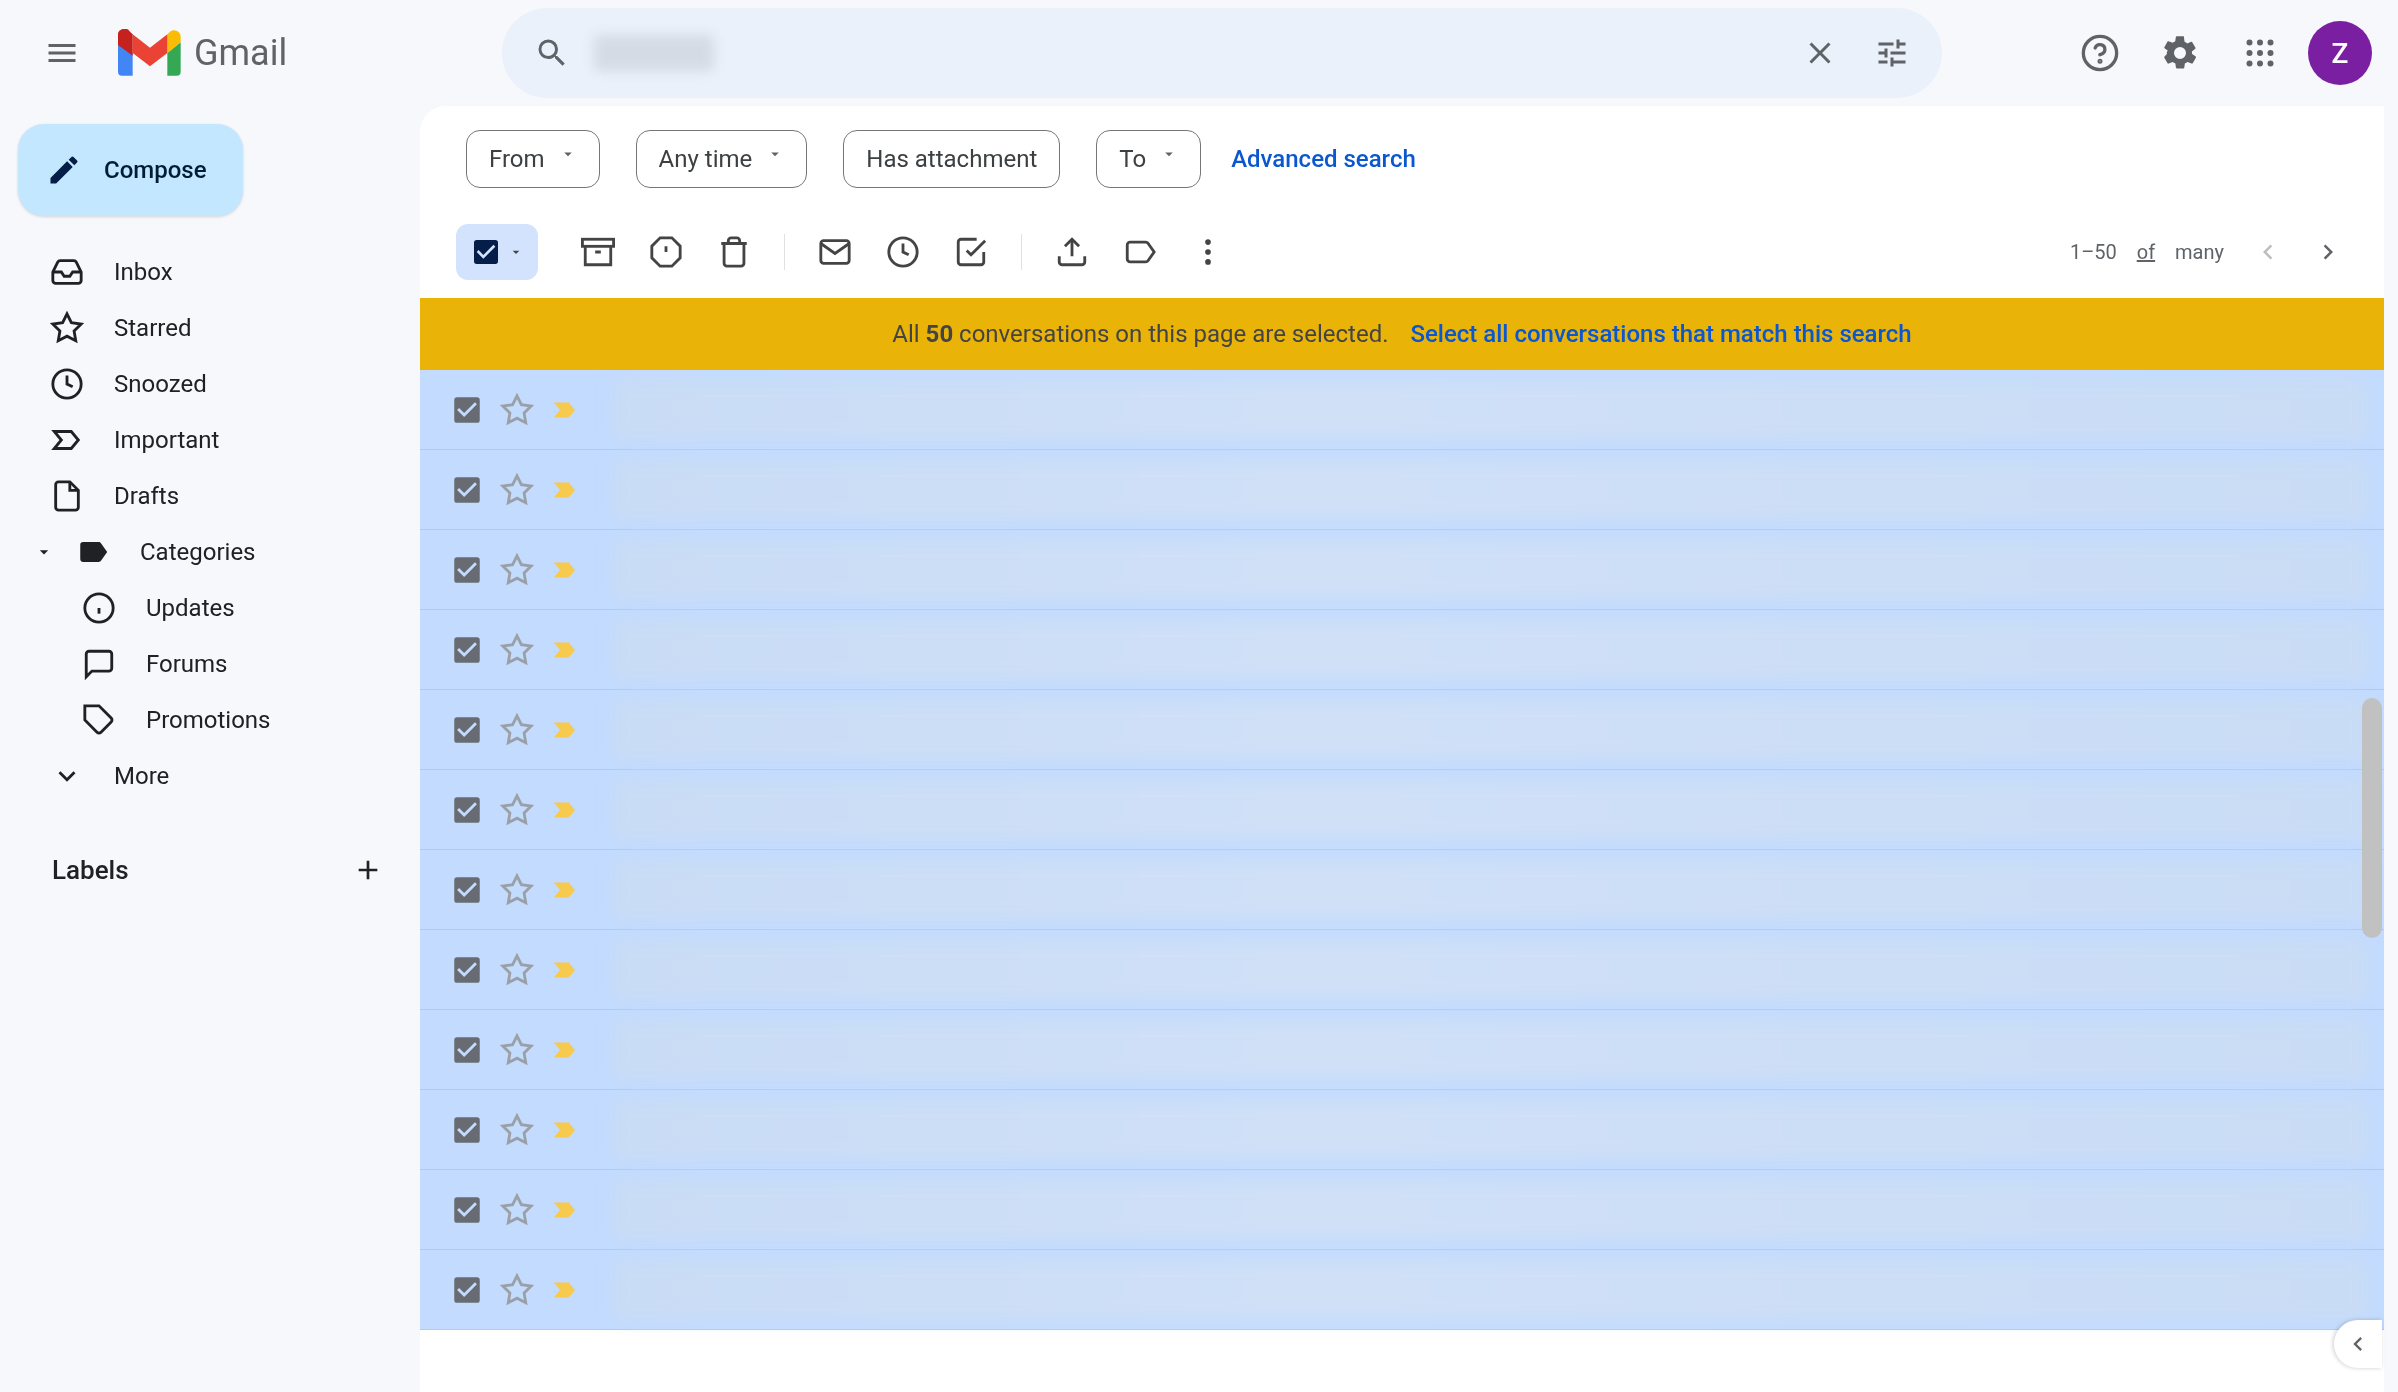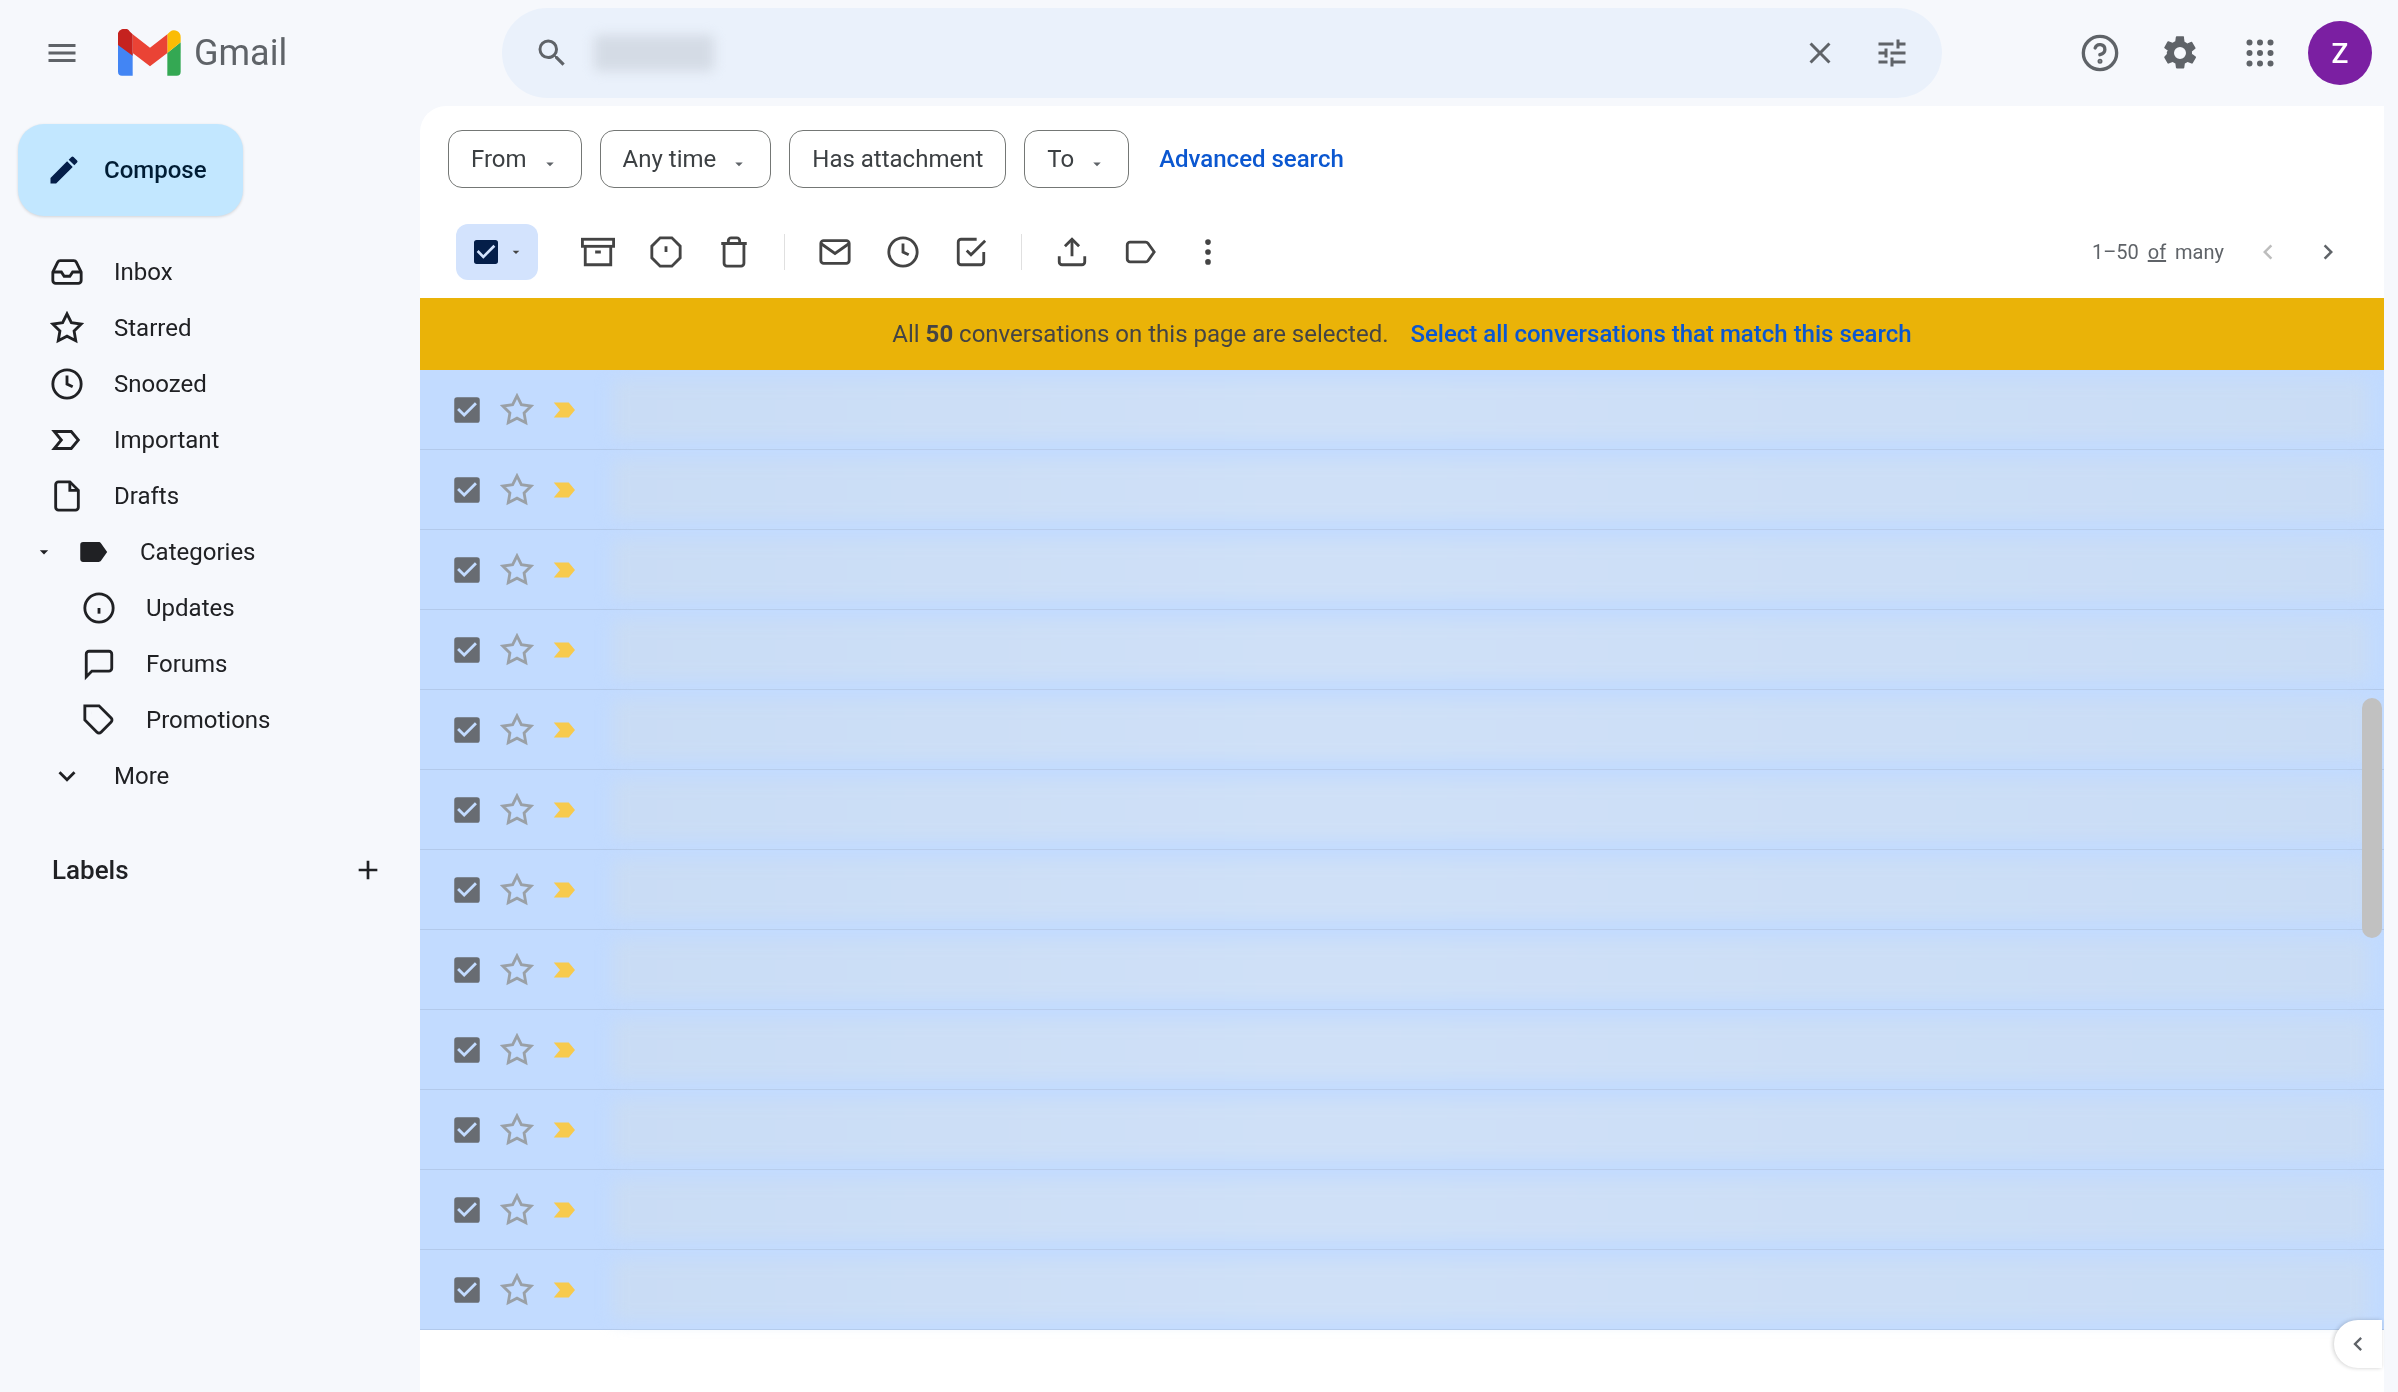--- a/index.html
+++ b/index.html
@@ -29,21 +29,21 @@
 .nav-item { display: flex; align-items: center; gap: 30px; padding: 12px 20px 12px 34px; border-radius: 0 28px 28px 0; cursor: pointer; font-size: 24px; color: #202124; height: 56px;}
 .nav-item .icon { width: 34px; height: 34px; color: #202124; flex-shrink: 0; }
 .nav-item.sub { padding-left: 66px; }
 .expand-caret { width: 20px; display: flex; align-items: center; justify-content: center; margin-left: -16px; margin-right: -8px; }
 .labels-header { display: flex; align-items: center; justify-content: space-between; padding: 20px 30px 20px 36px; font-size: 26px; font-weight: 500; color: #202124; margin-top: 24px; }
 .add-label-btn { width: 44px; height: 44px; display: flex; align-items: center; justify-content: center; border-radius: 50%; cursor: pointer; color: #202124; }
 
 
 .main { flex: 1; background: #fff; border-radius: 26px 0 0 0; margin-right: 14px; overflow: hidden; display: flex; flex-direction: column; position: relative; }
 .filter-bar { display: flex; align-items: center; gap: 18px; padding: 24px 28px; }
-.filter-chip { display: flex; align-items: flex-end; gap: 14px; border: 1px solid #747775; border-radius: 14px; padding: 14px 22px; font-size: 24px; color: #3c4043; cursor: pointer; background: #fff; }
+.filter-chip { display: flex; align-items: flex-start; gap: 14px; border: 1px solid #747775; border-radius: 14px; padding: 14px 22px; font-size: 24px; color: #3c4043; cursor: pointer; background: #fff; margin-left: 18px; }
 .adv-search { color: #0b57d0; font-size: 24px; font-weight: 500; cursor: pointer; padding: 0 12px; }
 
 .toolbar { display: flex; align-items: center; padding: 8px 28px 14px 36px; gap: 4px; }
 .select-all-btn { display: flex; align-items: center; gap: 6px; padding: 12px 14px; border-radius: 12px; background: #d3e3fd; cursor: pointer; }
 .select-all-btn .checkbox-icon { width: 32px; height: 32px; }
 .toolbar-sep { width: 1px; height: 36px; background: #e0e0e0; margin: 0 14px; }
 .tb-icon-btn { width: 64px; height: 64px; display: flex; align-items: center; justify-content: center; border-radius: 50%; cursor: pointer; color: #444; }
 .toolbar-spacer { flex: 1; }
 .page-range { font-size: 20px; color: #5f6368; margin-right: 12px; }
 .nav-arrow { width: 56px; height: 56px; display: flex; align-items: center; justify-content: center; border-radius: 50%; cursor: pointer; color: #5f6368; }
@@ -333,21 +333,21 @@
             <circle cx="12" cy="5" r="2"></circle>
             <circle cx="12" cy="12" r="2"></circle>
             <circle cx="12" cy="19" r="2"></circle>
           </svg>
       </div>
 
       <div class="toolbar-spacer"></div>
 
       <div class="page-range">
         <span>1–50</span>
-        <span style="margin:0 4px;text-decoration:underline;">of</span>
+        <span style="margin:0 15px;text-decoration:underline;">of</span>
         <span>many</span>
       </div>
       <div class="nav-arrow disabled">
         <svg width="30" height="30" viewBox="0 0 24 24" fill="currentColor">
             <path d="M15.41 7.41L14 6l-6 6 6 6 1.41-1.41L10.83 12z"></path>
           </svg>
       </div>
       <div class="nav-arrow">
         <svg width="30" height="30" viewBox="0 0 24 24" fill="currentColor">
             <path d="M10 6L8.59 7.41 13.17 12l-4.58 4.59L10 18l6-6z"></path>

